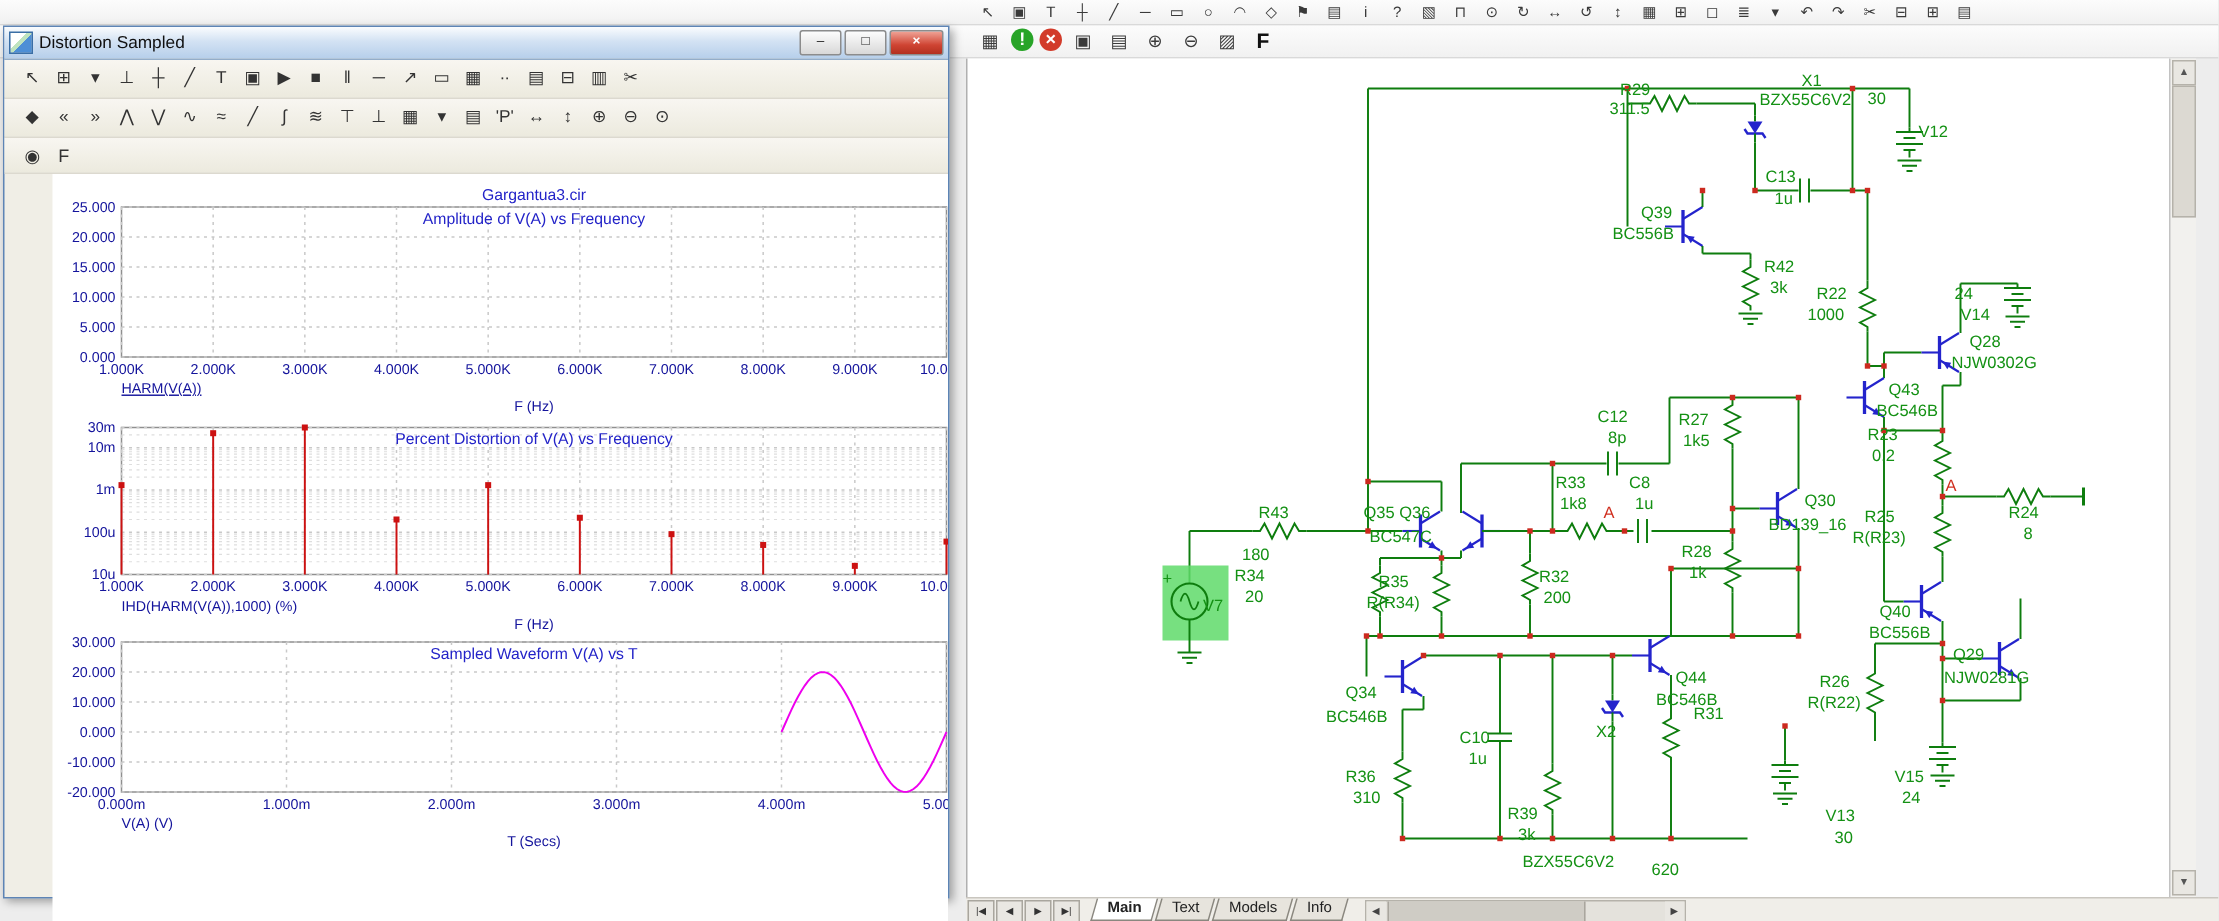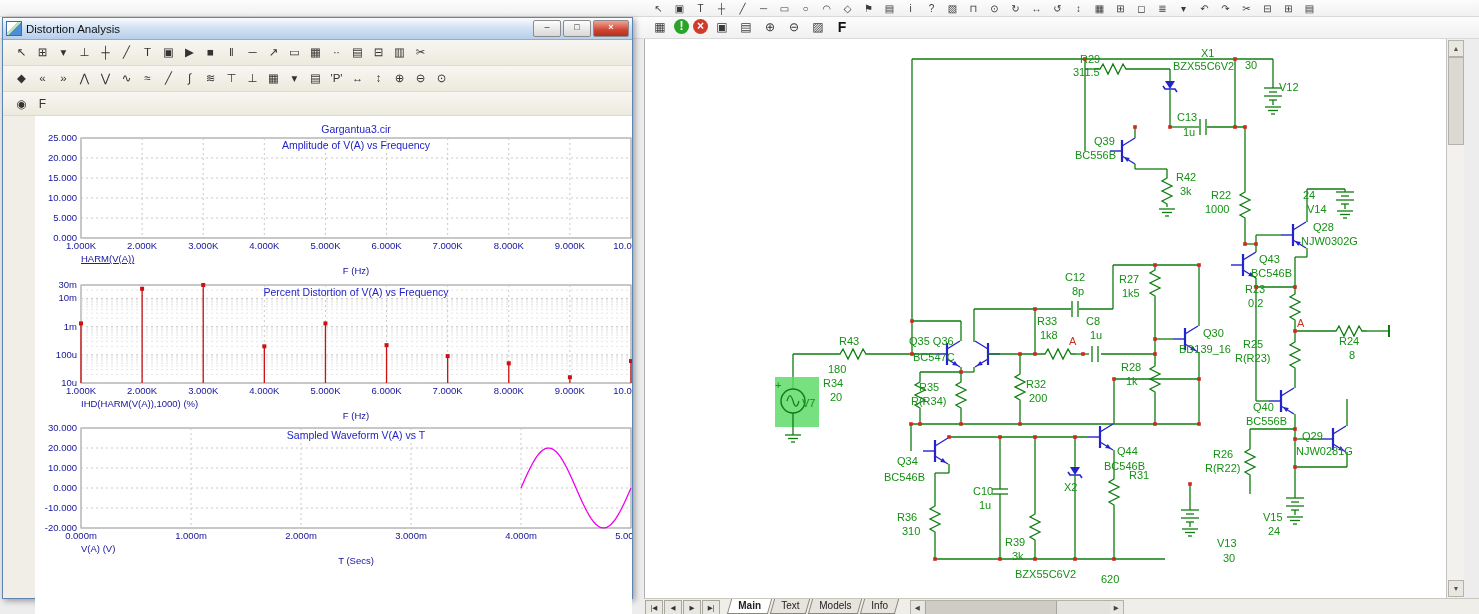--- a/index.html
+++ b/index.html
@@ -433,21 +433,21 @@
     <span id="h-scroll">
       <span class="harrow" style="left:0">◀</span>
       <span id="h-thumb"></span>
       <span class="harrow" style="right:0">▶</span>
     </span>
   </div>
 
   <div id="dwin">
     <div id="d-titlebar">
       <div id="win-icon"></div>
-      <div id="d-title">Distortion Analysis</div>
+      <div id="d-title">Distortion Sampled</div>
       <div class="wbtn">–</div>
       <div class="wbtn">□</div>
       <div class="wbtn close">×</div>
     </div>
     <div id="wtb1" class="wtb"><span class="tbico">↖</span><span class="tbico">⊞</span><span class="tbico">▾</span><span class="tbico">⊥</span><span class="tbico">┼</span><span class="tbico">╱</span><span class="tbico">T</span><span class="tbico">▣</span><span class="tbico">▶</span><span class="tbico">■</span><span class="tbico">‖</span><span class="tbico">─</span><span class="tbico">↗</span><span class="tbico">▭</span><span class="tbico">▦</span><span class="tbico">∙∙</span><span class="tbico">▤</span><span class="tbico">⊟</span><span class="tbico">▥</span><span class="tbico">✂</span></div>
     <div id="wtb2" class="wtb"><span class="tbico">◆</span><span class="tbico">«</span><span class="tbico">»</span><span class="tbico">⋀</span><span class="tbico">⋁</span><span class="tbico">∿</span><span class="tbico">≈</span><span class="tbico">╱</span><span class="tbico">∫</span><span class="tbico">≋</span><span class="tbico">⊤</span><span class="tbico">⊥</span><span class="tbico">▦</span><span class="tbico">▾</span><span class="tbico">▤</span><span class="tbico">'P'</span><span class="tbico">↔</span><span class="tbico">↕</span><span class="tbico">⊕</span><span class="tbico">⊖</span><span class="tbico">⊙</span></div>
     <div id="wtb3" class="wtb"><span class="tbico">◉</span><span class="tbico">F</span></div>
     <div id="plot-panel">
       <svg id="plot-svg" width="621" height="452">
           <rect x="42" y="14" width="550" height="100" fill="none" stroke="#8f8f8f" stroke-width="1"></rect>

